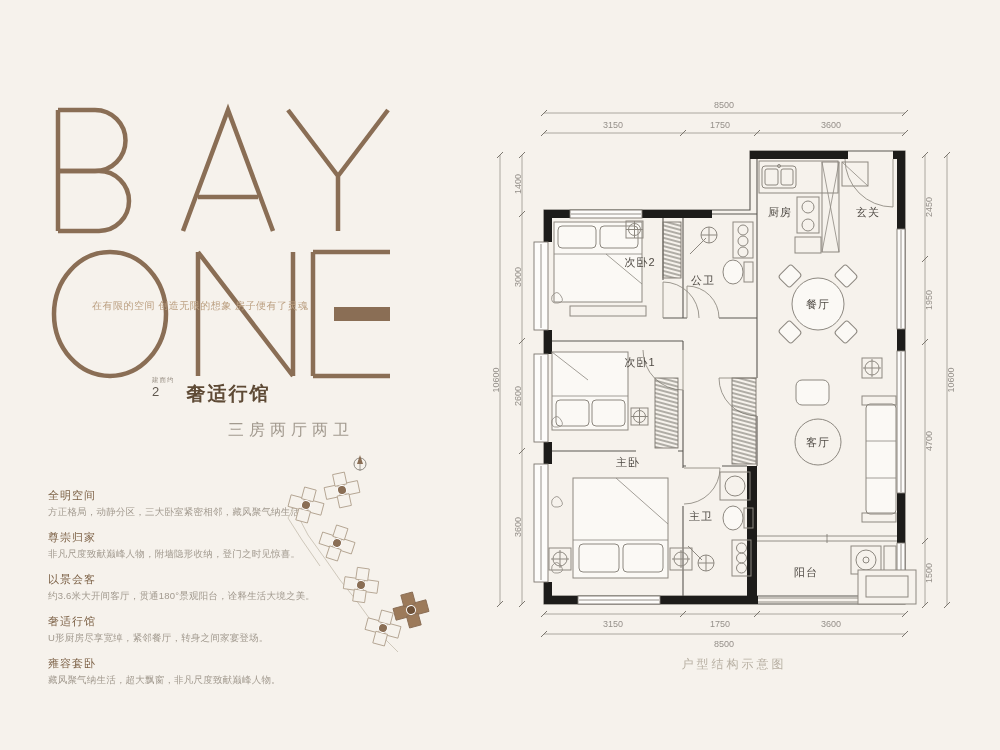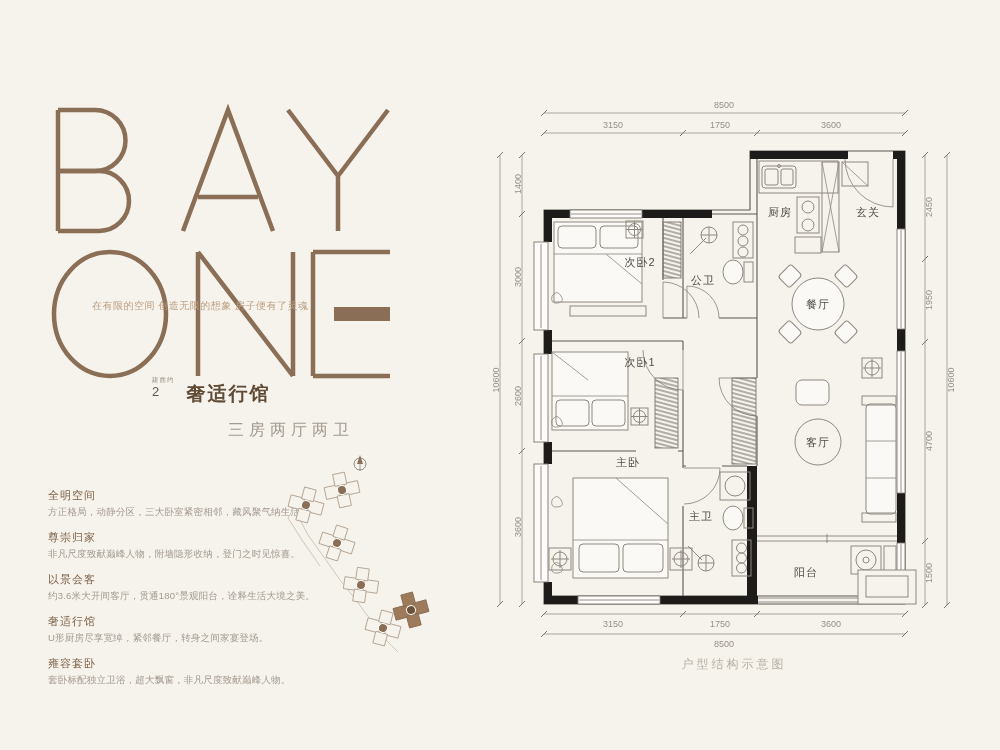--- a/index.html
+++ b/index.html
@@ -100,21 +100,21 @@
     <div class="feature">
       <div class="ft">以景会客</div>
       <div class="fd">约3.6米大开间客厅，贯通180°景观阳台，诠释生活大境之美。</div>
     </div>
     <div class="feature">
       <div class="ft">奢适行馆</div>
       <div class="fd">U形厨房尽享宽绰，紧邻餐厅，转身之间家宴登场。</div>
     </div>
     <div class="feature">
       <div class="ft">雍容套卧</div>
-      <div class="fd">套卧标配独立卫浴，超大飘窗，非凡尺度致献巅峰人物。</div>
+      <div class="fd">藏风聚气纳生活，超大飘窗，非凡尺度致献巅峰人物。</div>
     </div>
   </div>
 
   <svg style="position:absolute;left:268px;top:440px" width="190" height="235" viewBox="0 0 190 235">
     <g>
       <circle cx="92" cy="24" r="6" class="furn2"></circle>
       <path d="M92,15 L89,24 L95,24 Z" fill="#8a6e55"></path>
       <line x1="92" y1="24" x2="92" y2="31" class="thin"></line>
     </g>
     <path class="pod" d="M28,72 L40,95 L58,120 L72,140 L88,160 L104,182 L118,200 L130,212"></path>

